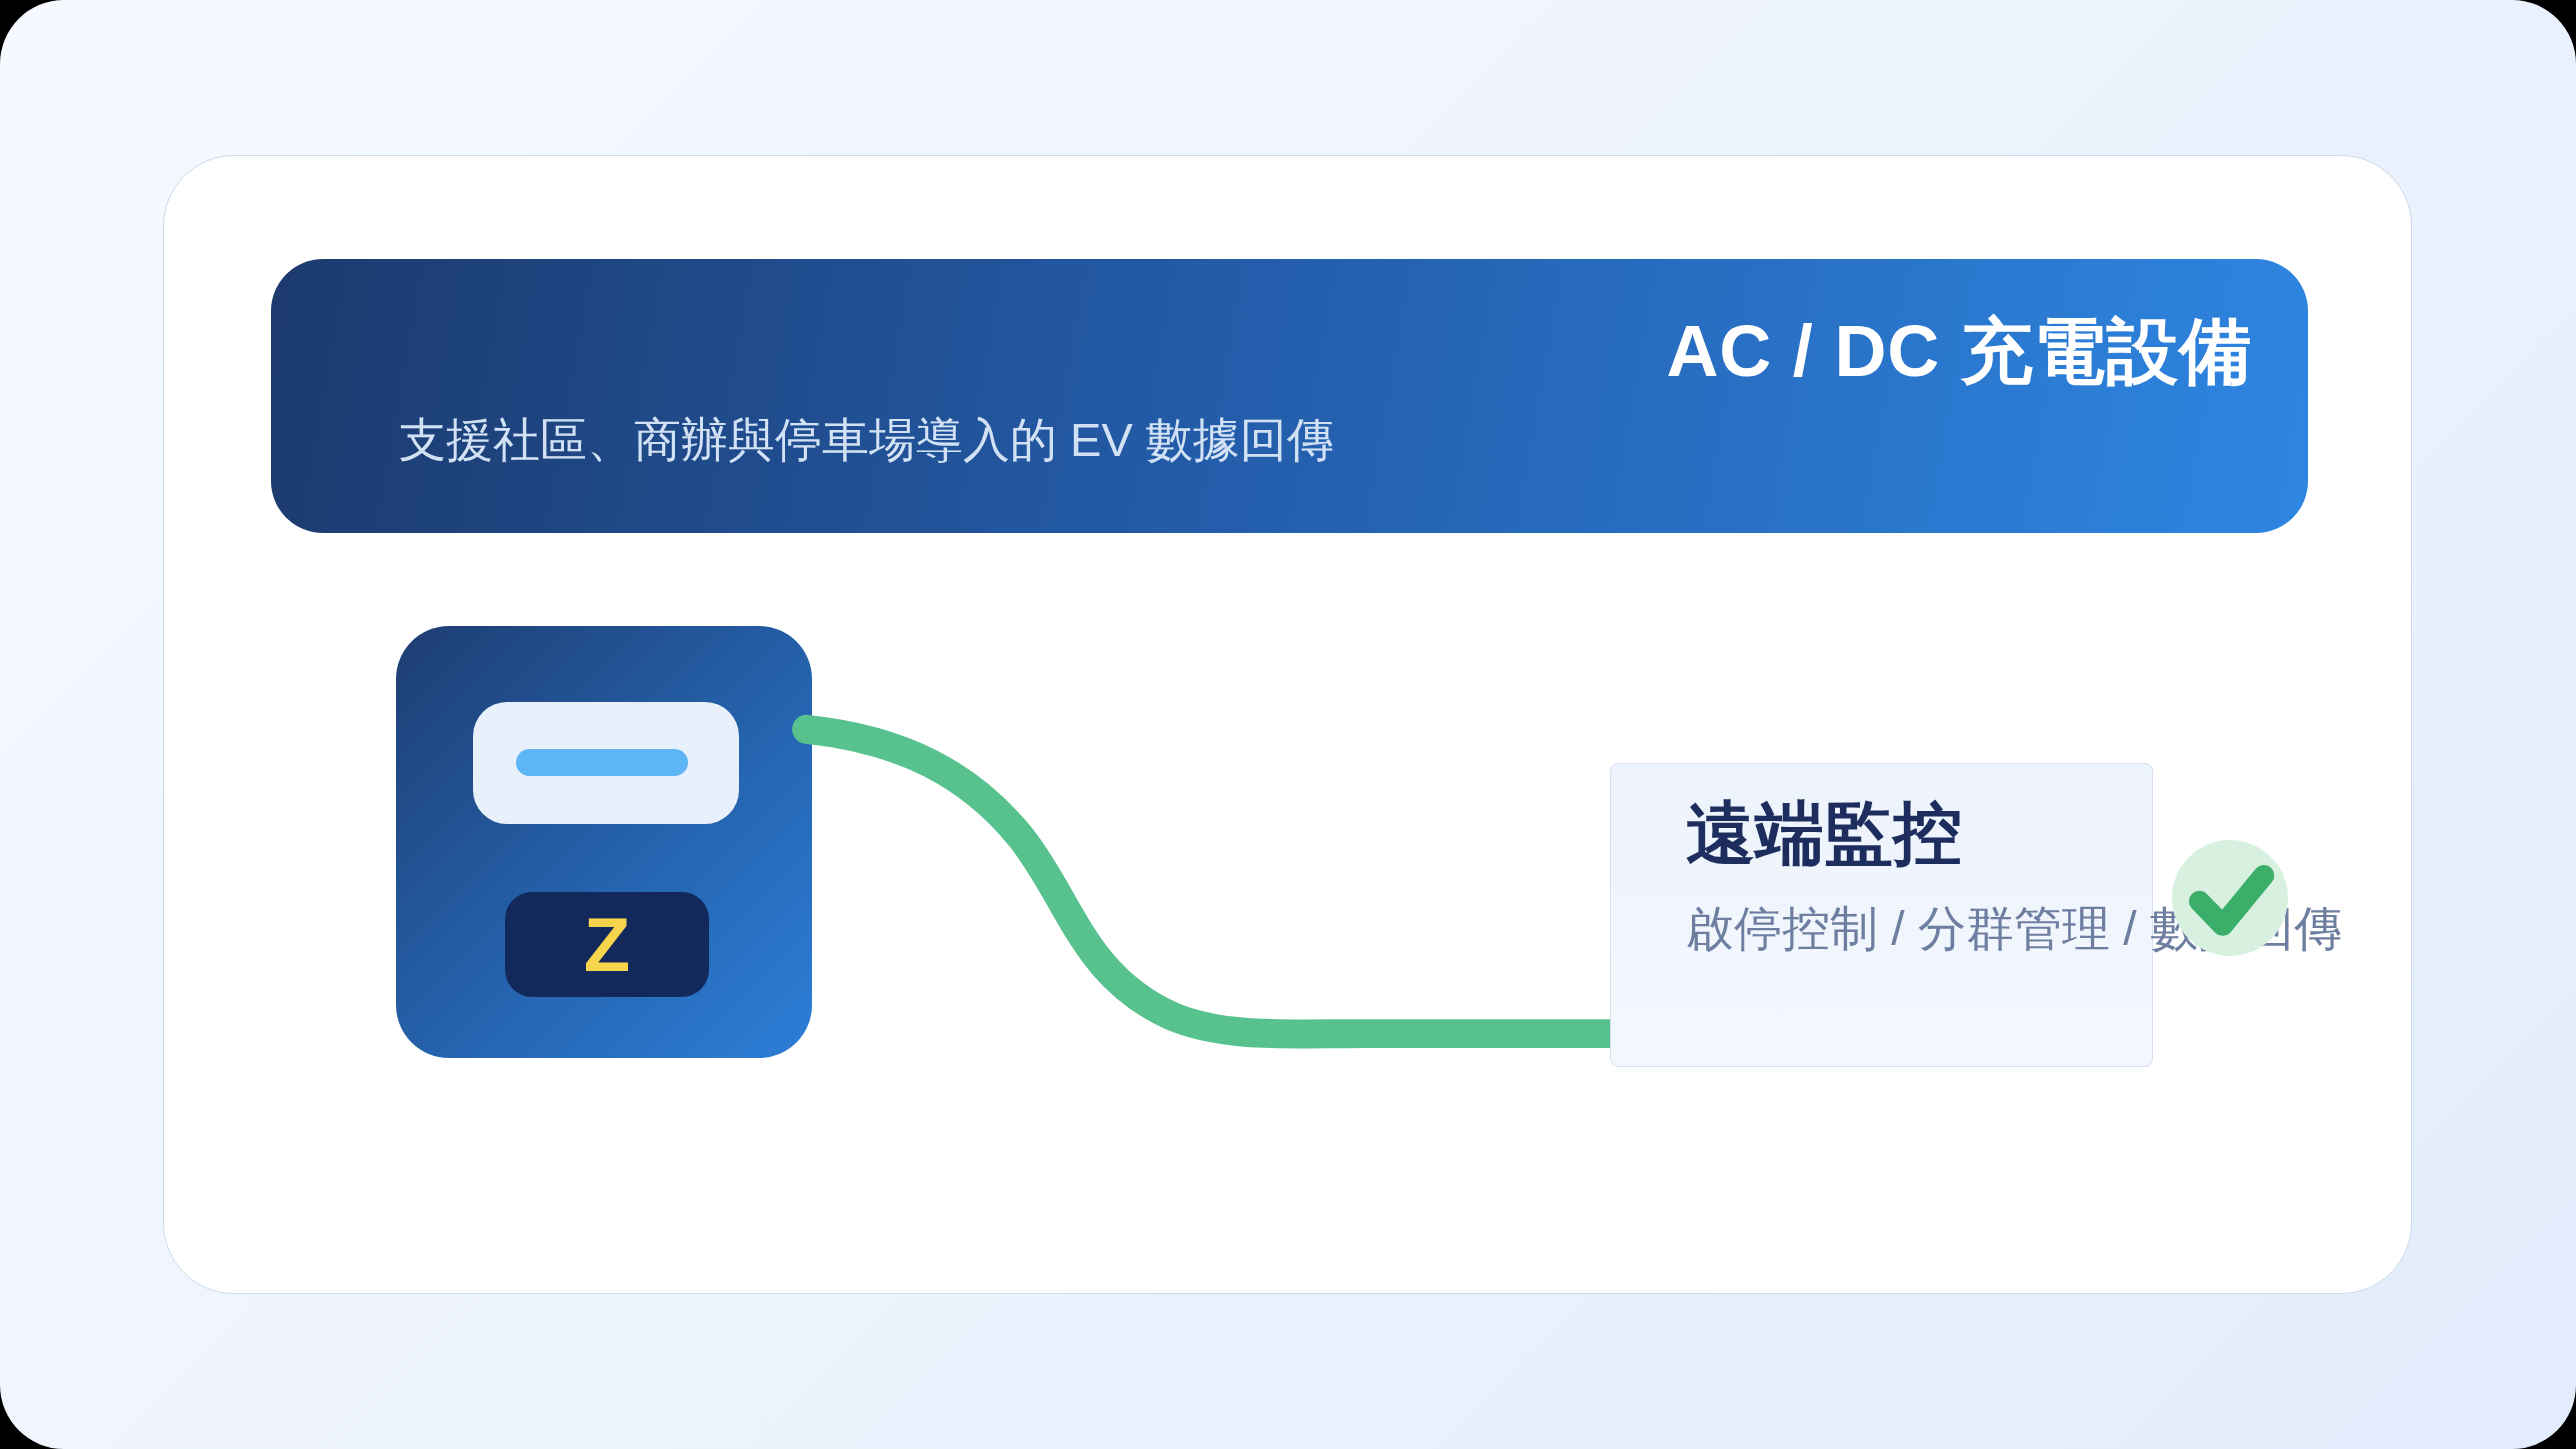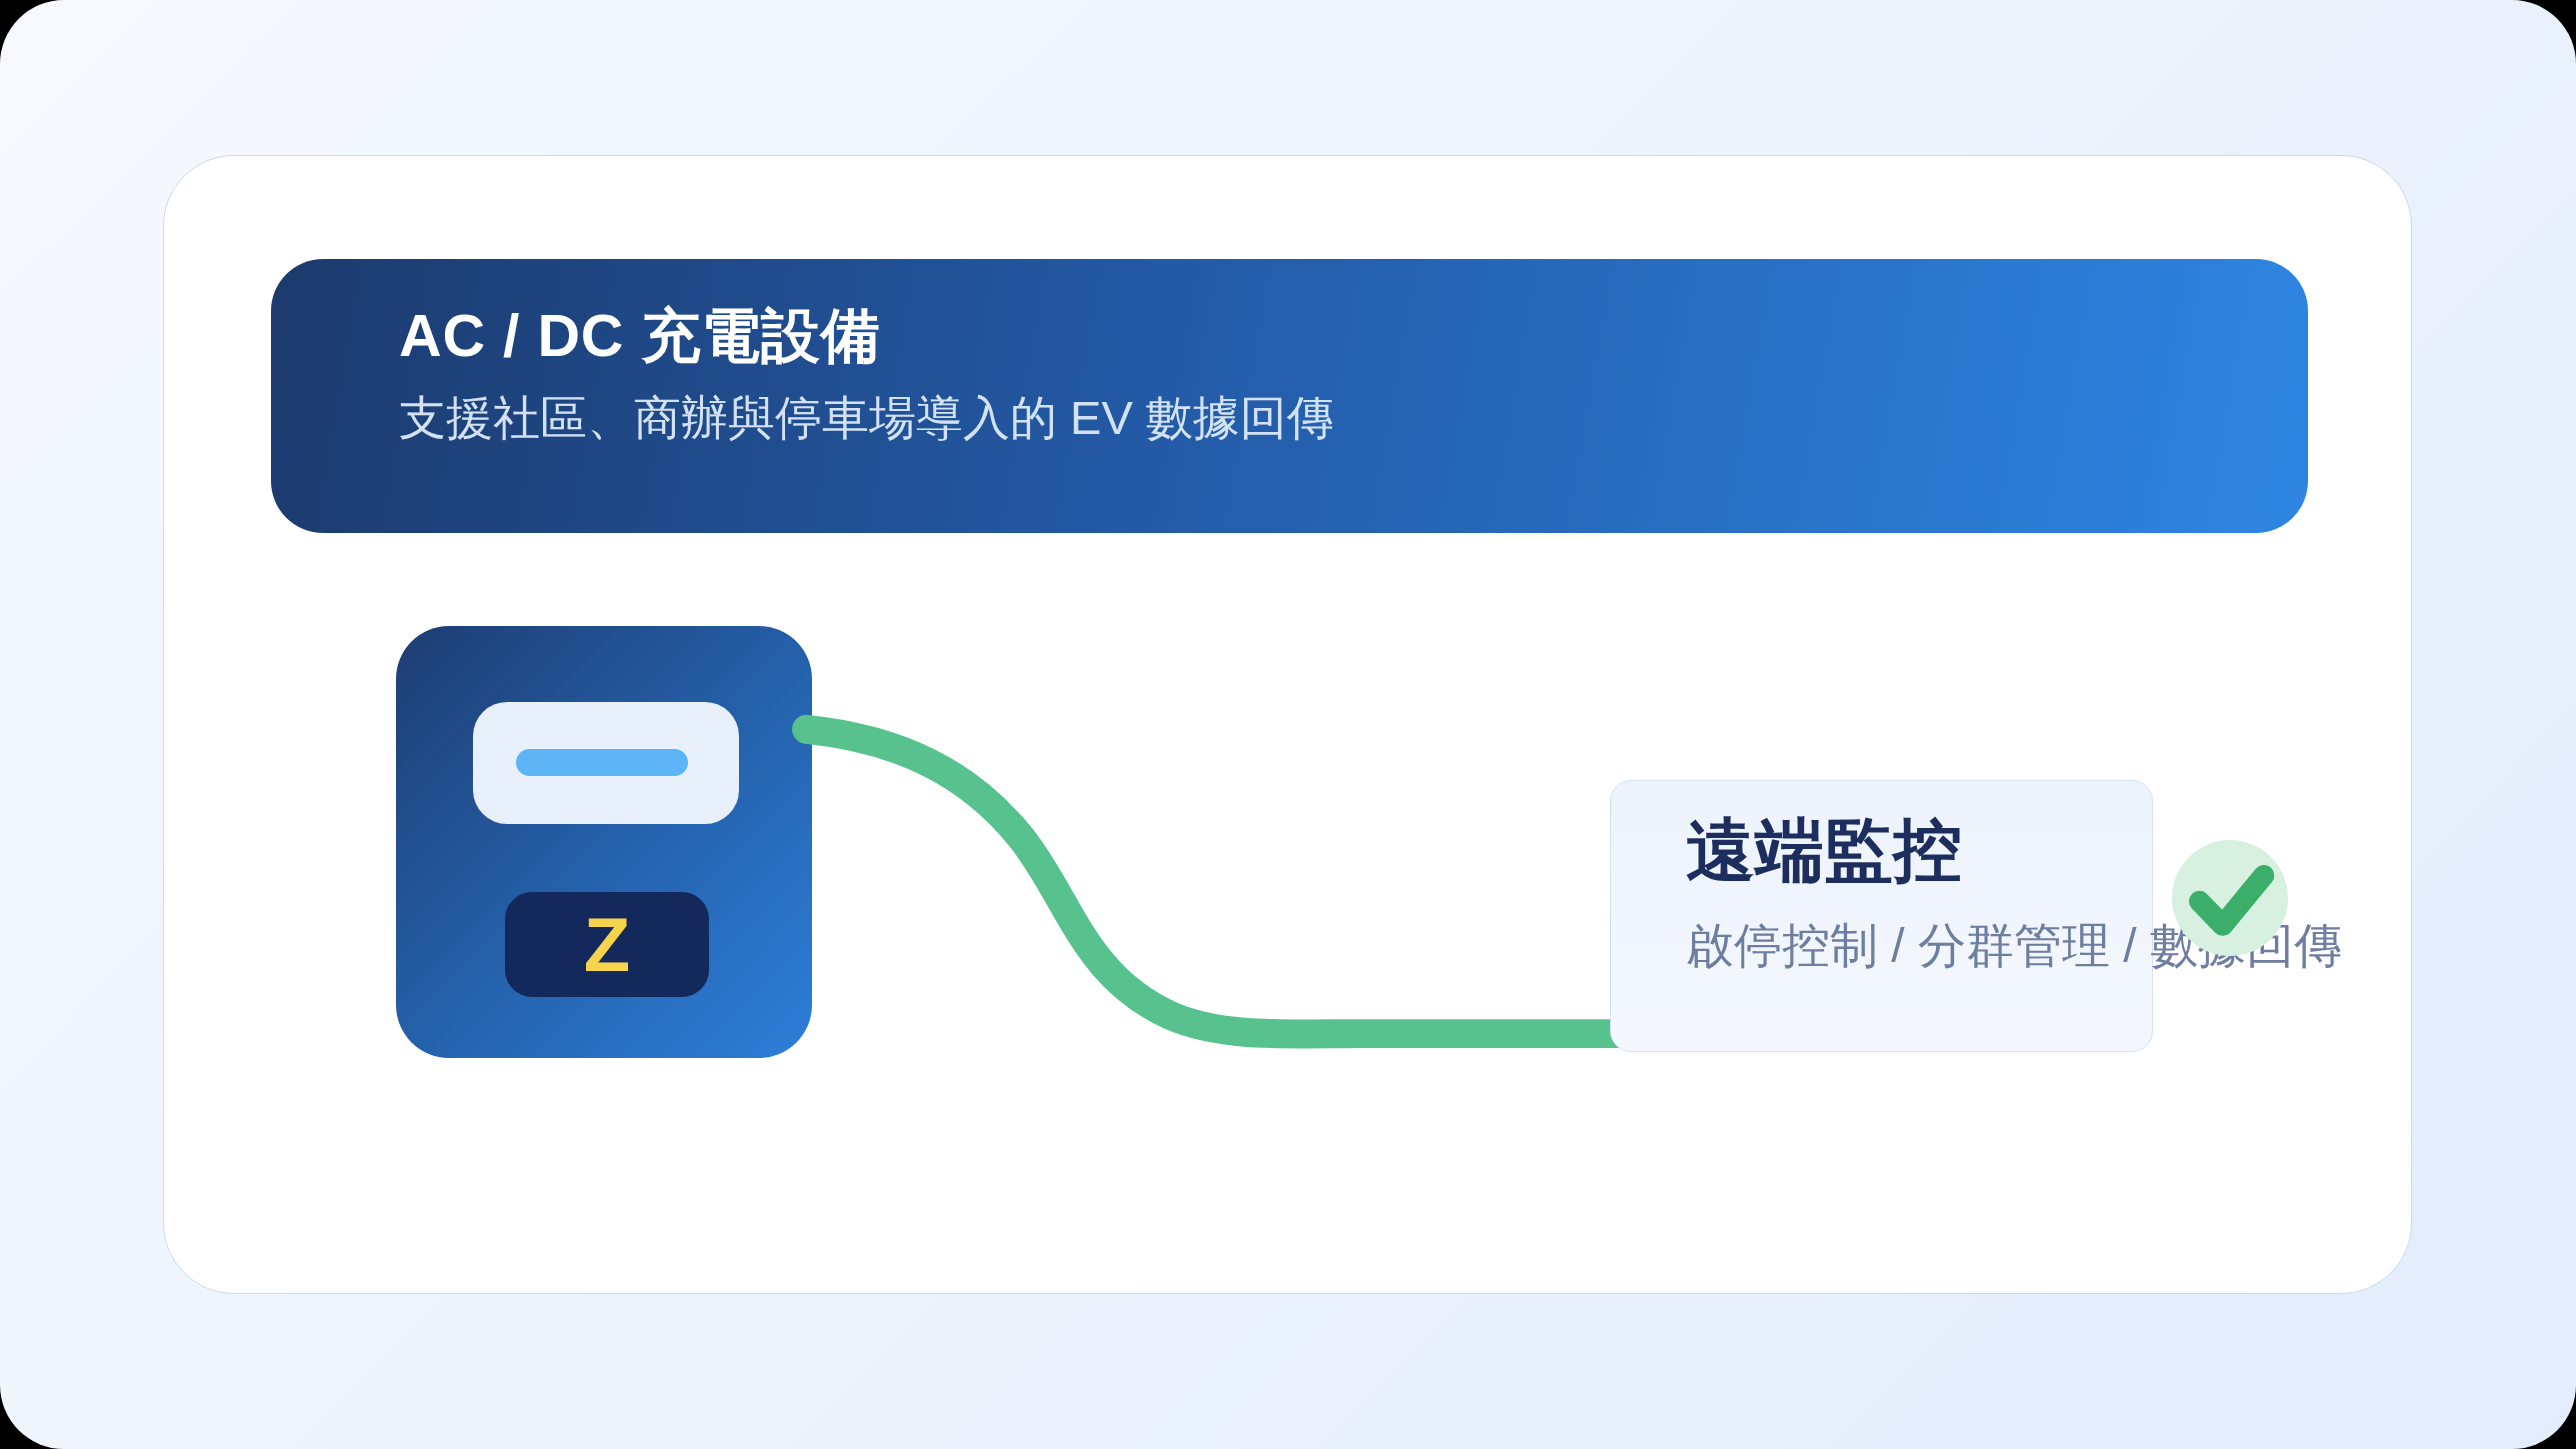--- a/index.html
+++ b/index.html
@@ -17,22 +17,22 @@
     background:#ffffff;border:1.6px solid #ccd9ee;border-radius:71px;
     box-sizing:border-box;
   }
   .banner{
     position:absolute;left:271px;top:259px;width:2037px;height:274px;
     border-radius:52px;
     background:linear-gradient(100deg,#1c3a6d 0%,#235ba8 45%,#2e86e2 100%);
     box-sizing:border-box;padding:47px 48px 0 128px;
   }
   .banner-title{
-    margin:0;color:#ffffff;font-size:59px;font-weight:700;line-height:1.05;
-    letter-spacing:0.8px;white-space:nowrap;
+    margin:8px;color:#ffffff;font-size:72px;font-weight:700;line-height:1.05;
+    letter-spacing:0.8px;white-space:nowrap;text-align:right;
   }
   .banner-subtitle{
     margin:24px 0 0 0;color:#d2e2f4;font-size:47px;font-weight:400;
     line-height:1.1;white-space:nowrap;
   }
   .charger{
     position:absolute;left:396px;top:626px;width:416px;height:432px;
     border-radius:53px;
     background:linear-gradient(135deg,#1e3d72 0%,#2563ae 55%,#2d7ed8 100%);
   }
@@ -47,23 +47,23 @@
   .charger-plate{
     position:absolute;left:109px;top:266px;width:204px;height:105px;
     background:#13295c;border-radius:27px;
     display:flex;align-items:center;justify-content:center;
   }
   .charger-letter{
     color:#f6d44b;font-size:76px;font-weight:700;line-height:1;
   }
   .cable-svg{position:absolute;left:0;top:0;width:2576px;height:1449px;}
   .monitor-card{
-    position:absolute;left:1610px;top:780px;width:543px;height:272px;
+    position:absolute;left:1610px;top:763px;width:543px;height:304px;
     background:linear-gradient(180deg,#edf3fc 0%,#f4f8fe 100%);
-    border:1.6px solid #d5e1f3;border-radius:21px;
+    border:1.6px solid #d5e1f3;border-radius:8px;
     box-sizing:border-box;padding:32px 0 0 75px;
   }
   .monitor-title{
     margin:0;color:#1c2d5e;font-size:69px;font-weight:700;line-height:1.1;
     white-space:nowrap;
   }
   .monitor-subtitle{
     margin:31px 0 0 0;color:#6e7ea0;font-size:48px;font-weight:400;
     line-height:1.1;white-space:nowrap;
   }

